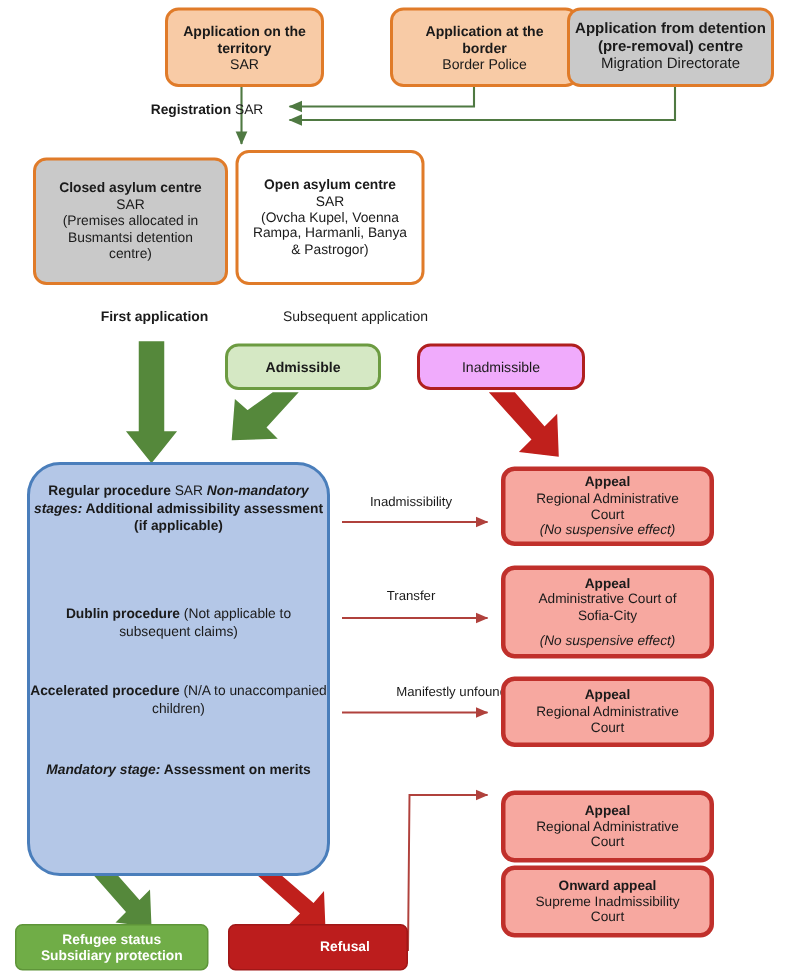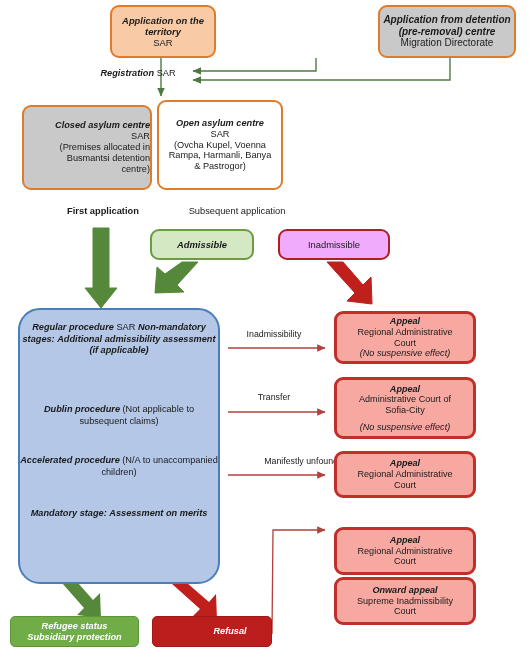--- a/index.html
+++ b/index.html
@@ -17,21 +17,21 @@
     display:flex;
     flex-direction:column;
     align-items:center;
     justify-content:center;
     text-align:center;
     border-radius:9px;
     line-height:1.18;
     color:#1a1a1a;
   }
   .box .l{display:block;}
-  .b    {font-weight:bold;font-style:italic;}
+  .b    {font-weight:bold;}
   .i    {font-style:italic;}
 
   
   .orange     {background:#F8CBA6;border:2px solid #E07B29;}
   .grey       {background:#C9C9C9;border:2px solid #E07B29;}
   .white-or   {background:#FFFFFF;border:2px solid #E07B29;}
   .green-lt   {background:#D5E8C4;border:2px solid #6C9B41;}
   .white-rd   {background:#f0abfc;border:2px solid #B01F1F;}
   .blue       {background:#B4C7E7;border:2px solid #4A7EBB;border-radius:22px;}
   .salmon     {background:#F7A8A0;border:2px solid #C0302B;}
@@ -120,33 +120,38 @@
       <polyline points="272,634 273,530 325,530" fill="none" stroke="#B0413C" stroke-width="1.3" marker-end="url(#rsm)"></polyline>
     </g>
   </svg>
 
   <div class="box orange" style="left:110px;top:5px;width:106px;height:53px;font-size:9.4px;">
     <span class="l b">Application on the</span>
     <span class="l b">territory</span>
     <span class="l">SAR</span>
   </div>
 
+  <div class="box orange" style="left:260px;top:5px;width:126px;height:53px;font-size:9.4px;">
+    <span class="l b">Application at the</span>
+    <span class="l b">border</span>
+    <span class="l">Border Police</span>
+  </div>
 
   <div class="box grey" style="left:378px;top:5px;width:138px;height:53px;font-size:10px;">
     <span class="l b">Application from detention</span>
     <span class="l b">(pre-removal) centre</span>
     <span class="l">Migration Directorate</span>
   </div>
 
   <div class="lab" style="left:92px;top:68px;width:92px;font-size:9.2px;">
     <span class="l b">Registration</span>
     <span class="l lab-n">SAR</span>
   </div>
 
-  <div class="box grey" style="left:22px;top:105px;width:130px;height:85px;font-size:9.2px;align-items:flex-end;">
+  <div class="box grey" style="left:22px;top:105px;width:130px;height:85px;font-size:9.2px;">
     <span class="l b">Closed asylum centre</span>
     <span class="l">SAR</span>
     <span class="l">(Premises allocated in</span>
     <span class="l">Busmantsi detention</span>
     <span class="l">centre)</span>
   </div>
 
   <div class="box white-or" style="left:157px;top:100px;width:126px;height:90px;font-size:9.2px;">
     <span class="l b">Open asylum centre</span>
     <span class="l">SAR</span>

